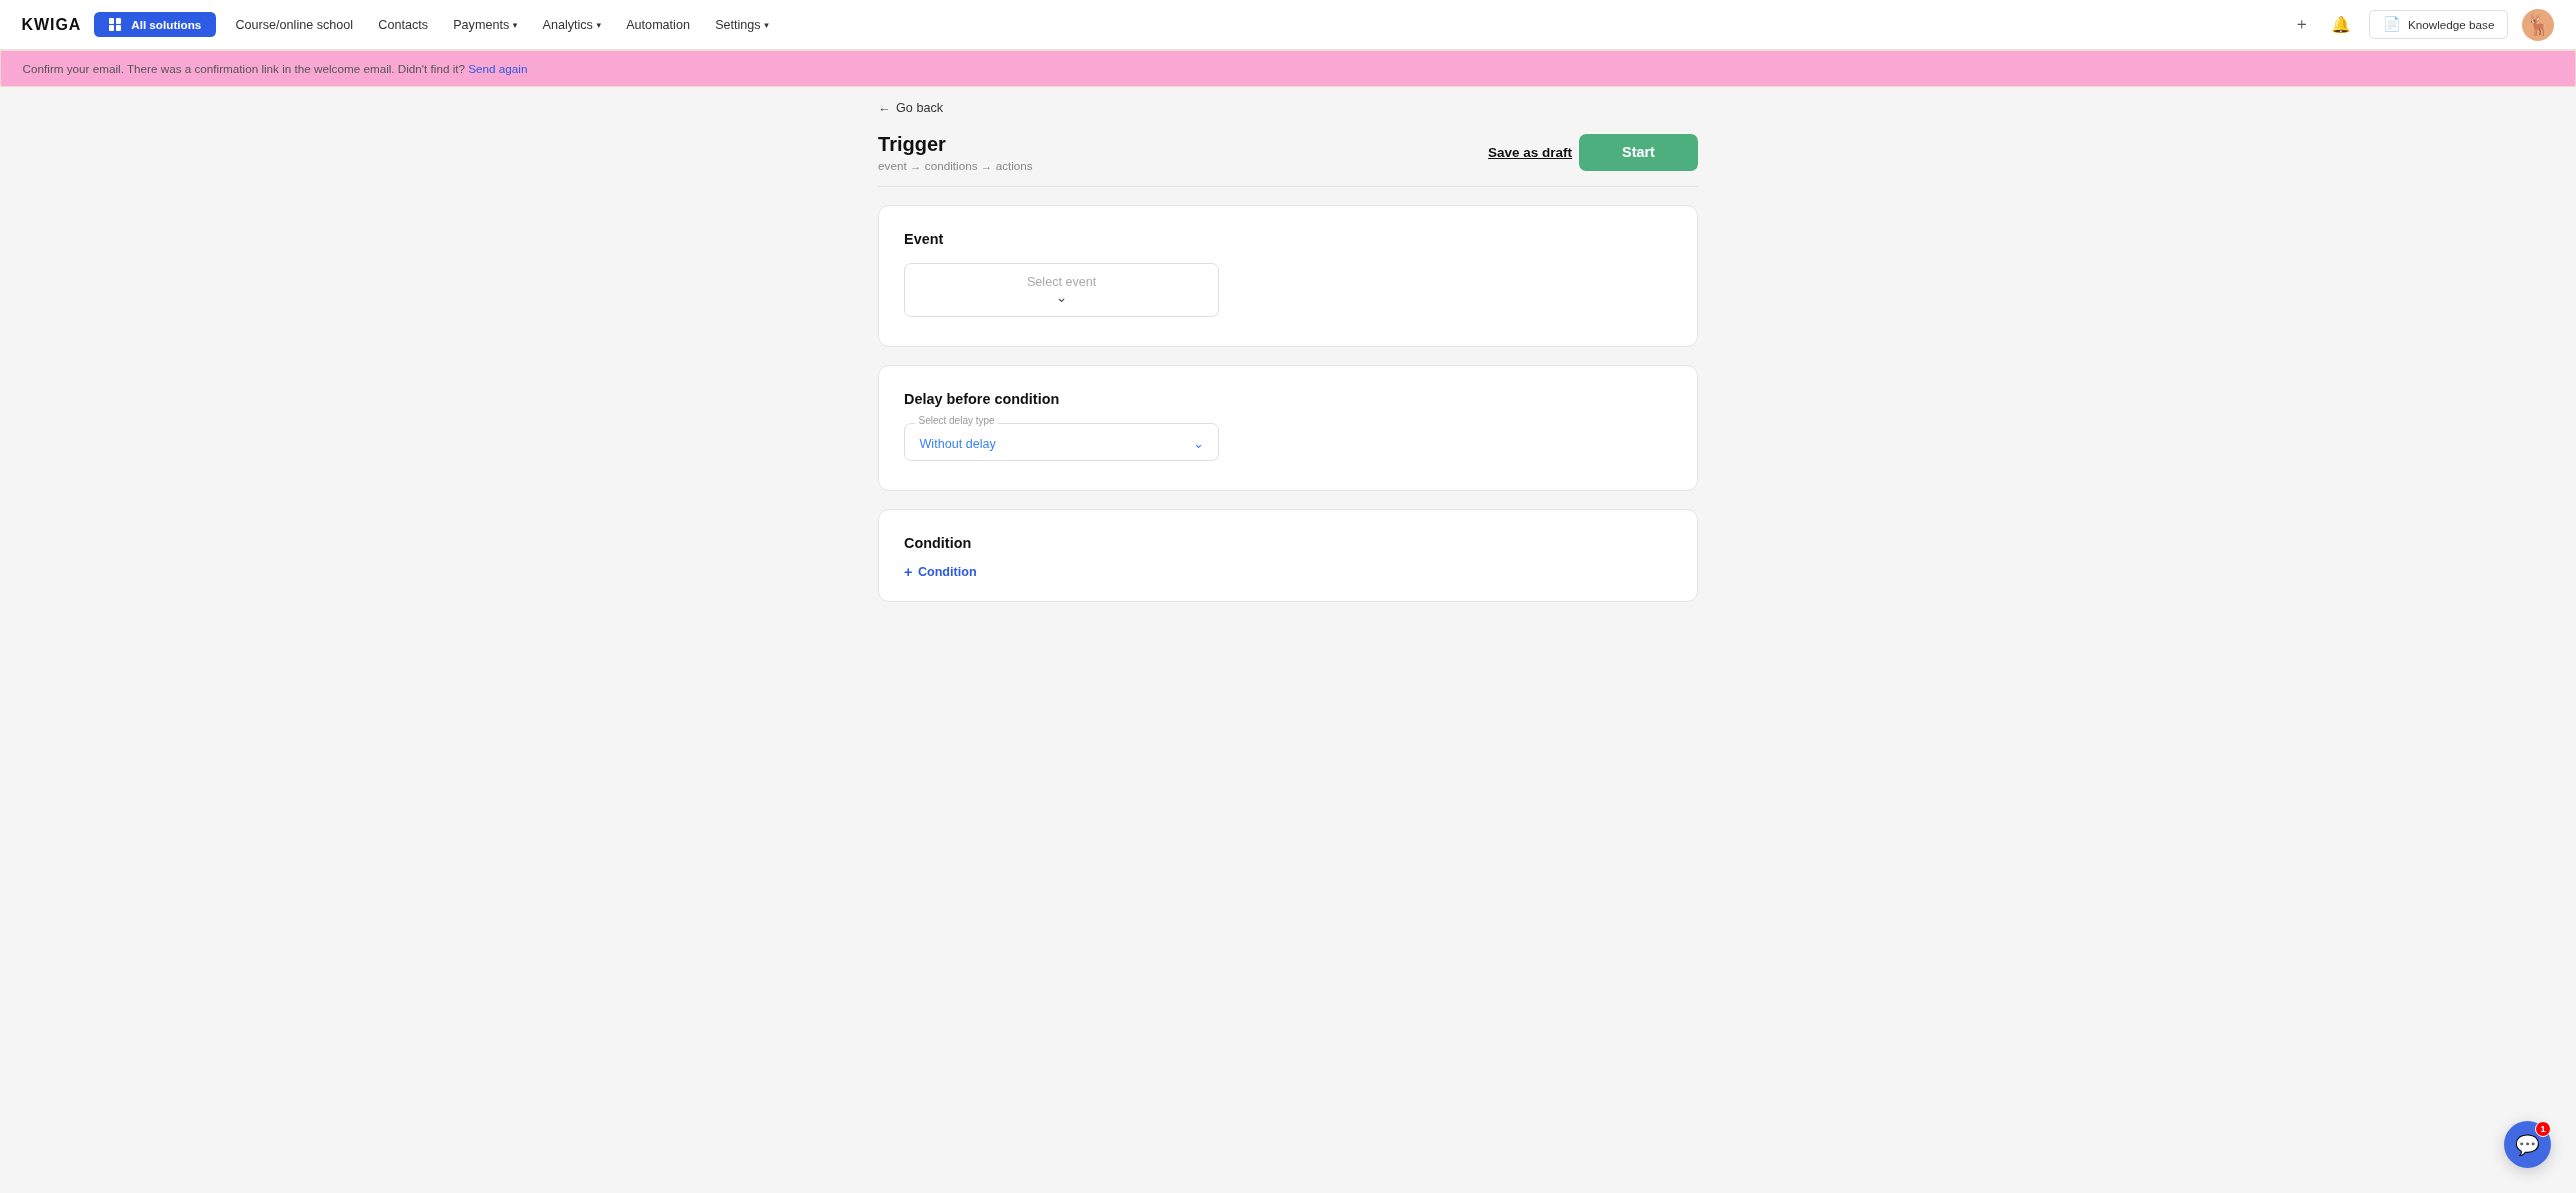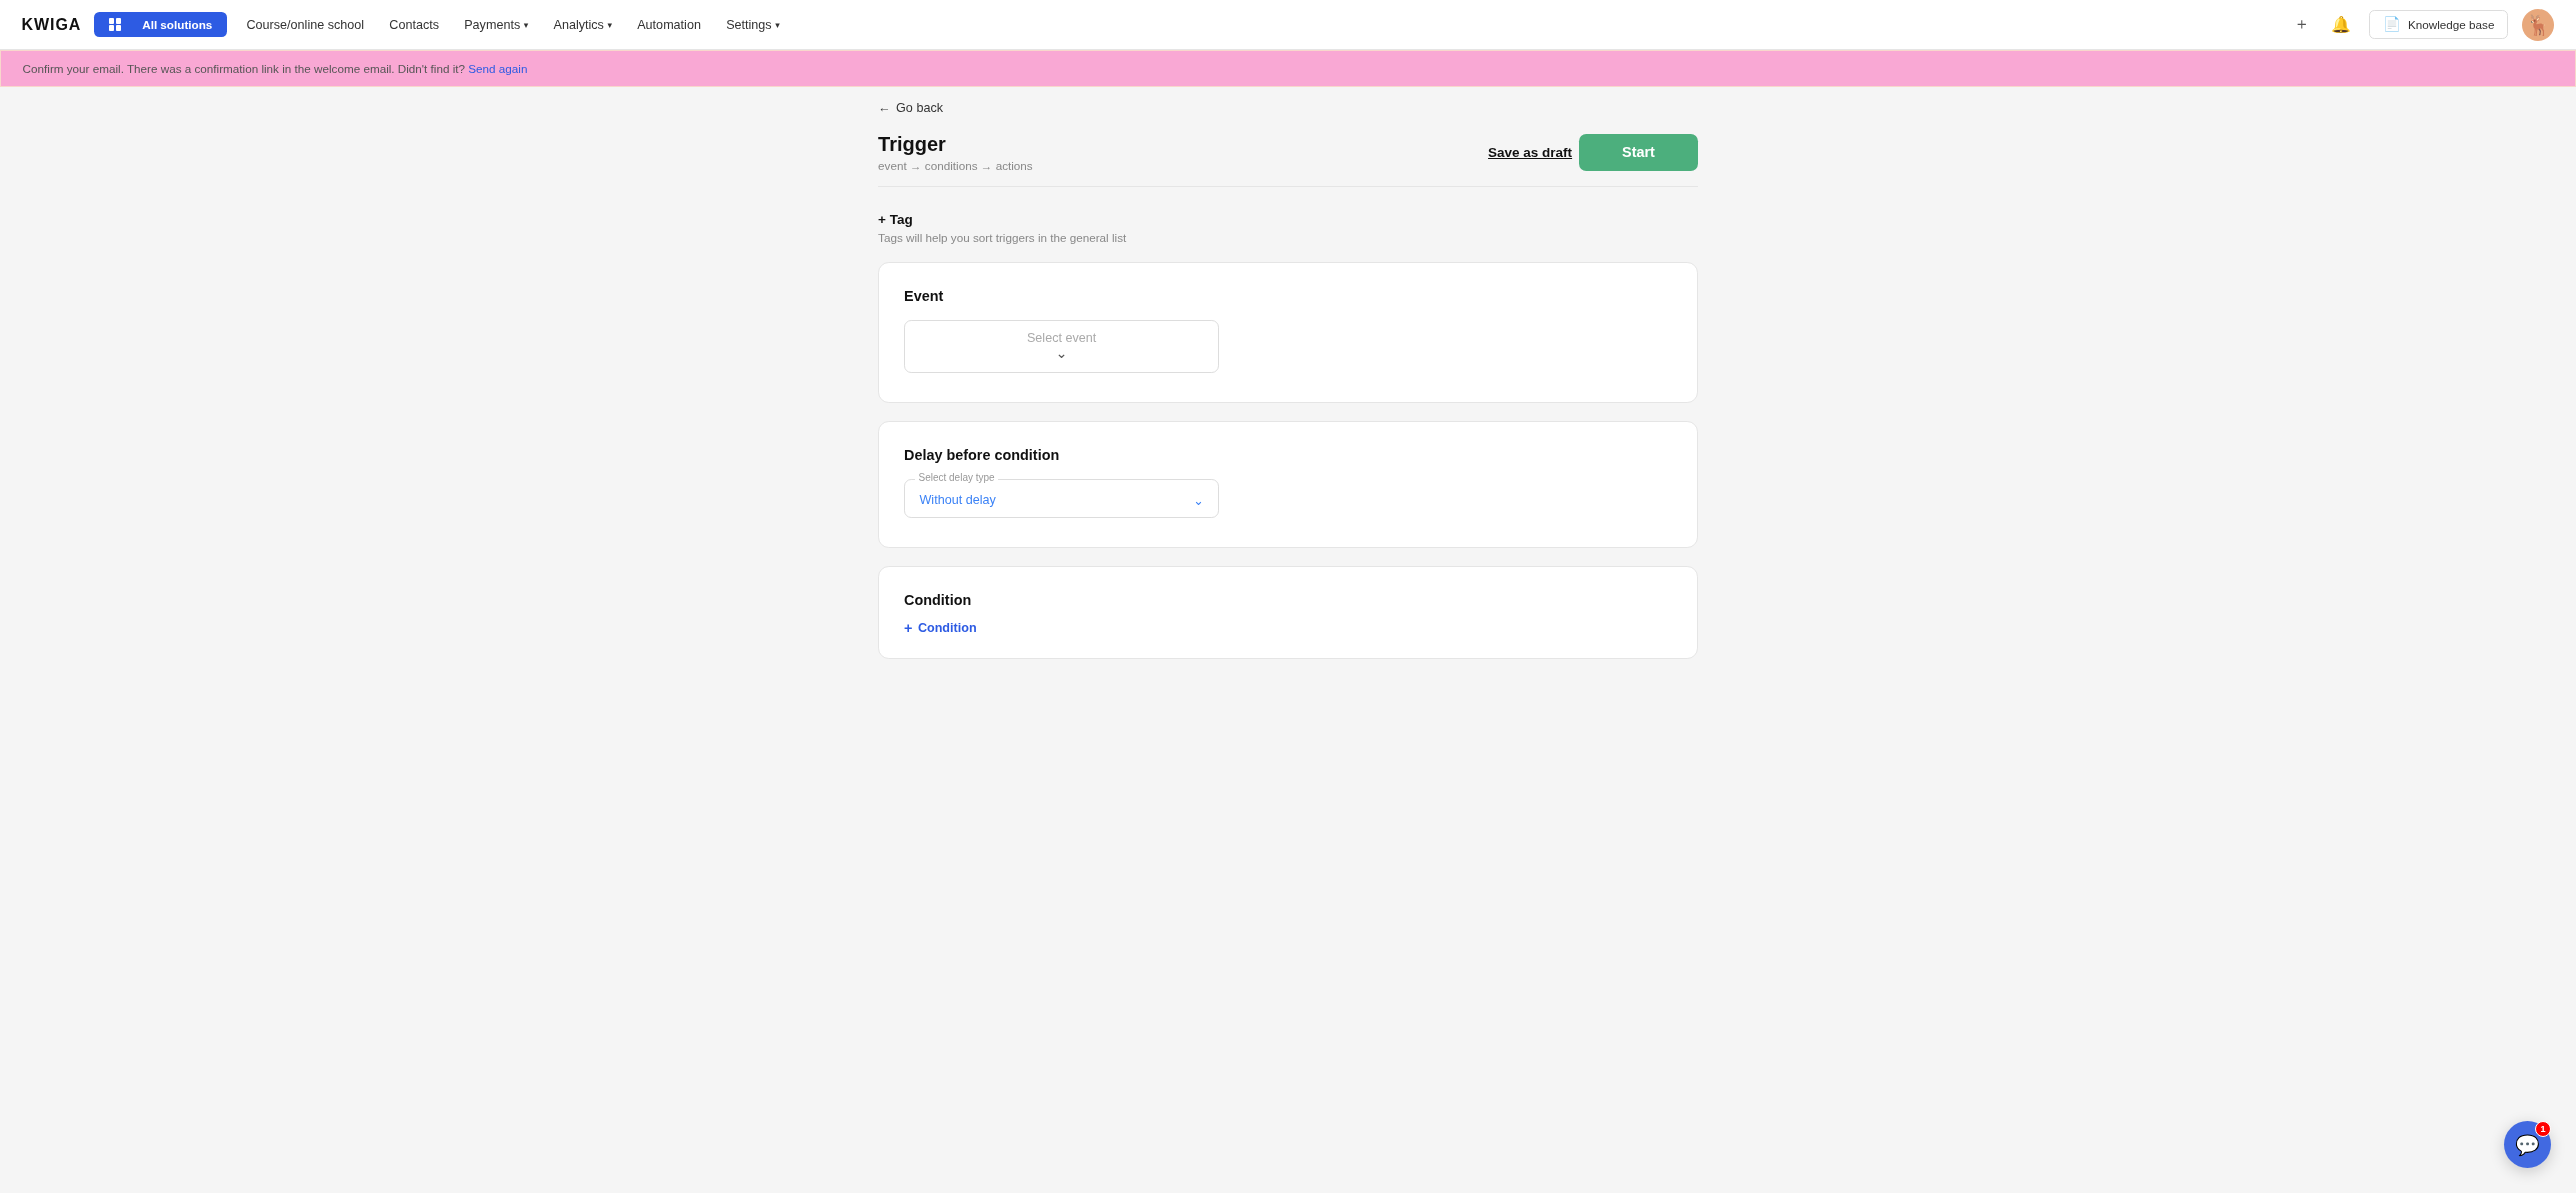--- a/index.html
+++ b/index.html
@@ -7,21 +7,21 @@
 
     
     .navbar {
       display: flex; align-items: center; background: #fff;
       border-bottom: 0.9px solid #e5e5e5; padding: 0 21.6px; height: 50px; gap: 0;
     }
     .logo { font-weight: 800; font-size: 16px; color: #111; margin-right: 13px; letter-spacing: 0.9px; }
     .nav-all-solutions {
       background: #2d5be3; color: #fff; border-radius: 5.4px;
       padding: 6.3px 14.4px; font-size: 11.7px; font-weight: 600;
-      display: flex; align-items: center; gap: 21px; margin-right: 7.2px; cursor: pointer; border: none;
+      display: flex; align-items: center; gap: 10px; margin-right: 7.2px; cursor: pointer; border: none;
     }
     .nav-all-solutions .grid-icon { display: grid; grid-template-columns: 1fr 1fr; gap: 1.8px; width: 12.6px; height: 12.6px; }
     .nav-all-solutions .grid-icon span { background: #fff; border-radius: 0.9px; display: block; }
     .nav-link {
       padding: 0 12.6px; font-size: 12.6px; color: #333; cursor: pointer;
       height: 50px; display: flex; align-items: center; gap: 3.6px;
       background: none; border: none; font-family: inherit; text-align: center;
     }
     .nav-link .chevron { font-size: 9px; }
     .nav-spacer { flex: 1; }
@@ -208,24 +208,20 @@
     <div class="page-header-left">
       <div class="page-title">Trigger</div>
       <div class="page-subtitle">event → conditions → actions</div>
     </div>
     <div class="page-header-right">
       <button class="save-draft-btn">Save as draft</button>
       <button class="start-btn">Start</button>
     </div>
   </div>
 
-  <div class="tag-section">
-    <a class="add-tag-link" href="#">+ Tag</a>
-    <div class="tag-help">Tags will help you sort triggers in the general list</div>
-  </div>
 
   <div class="card">
     <div class="card-title">Event</div>
     <div class="dropdown-wrap">
       <div class="dropdown-select">
         <span>Select event</span>
         <span class="chevron-down">⌄</span>
       </div>
     </div>
   </div>

